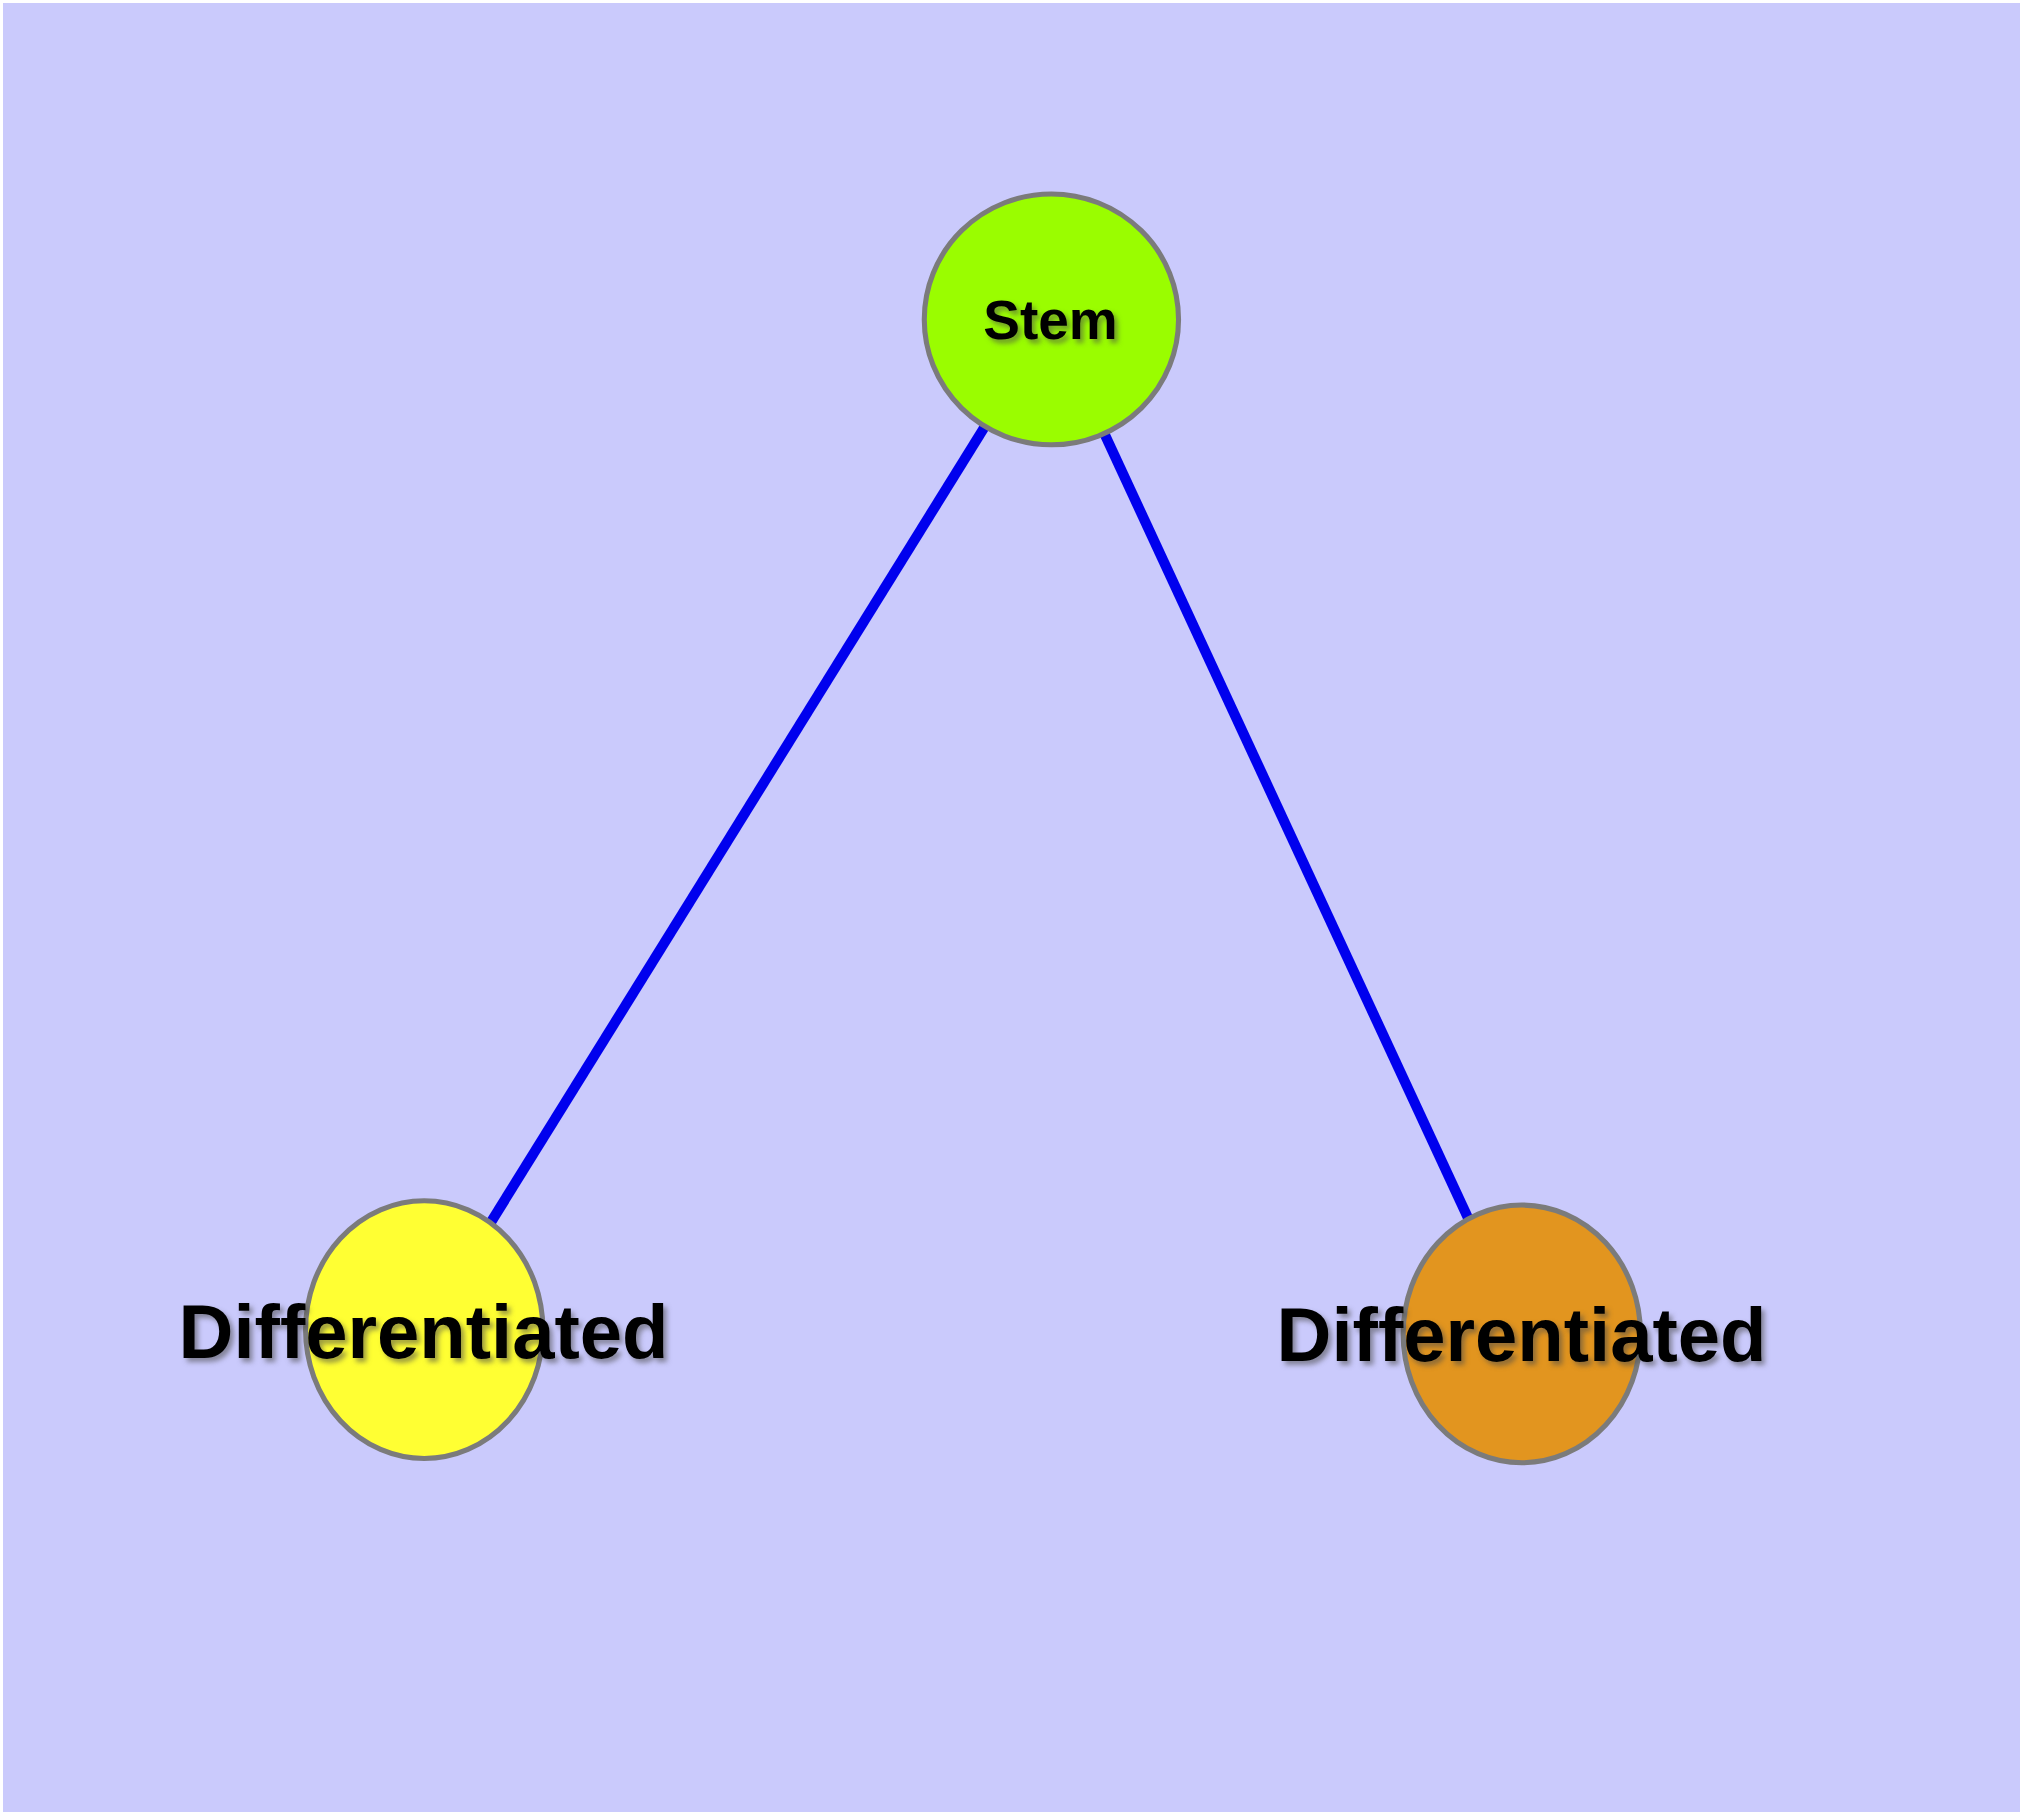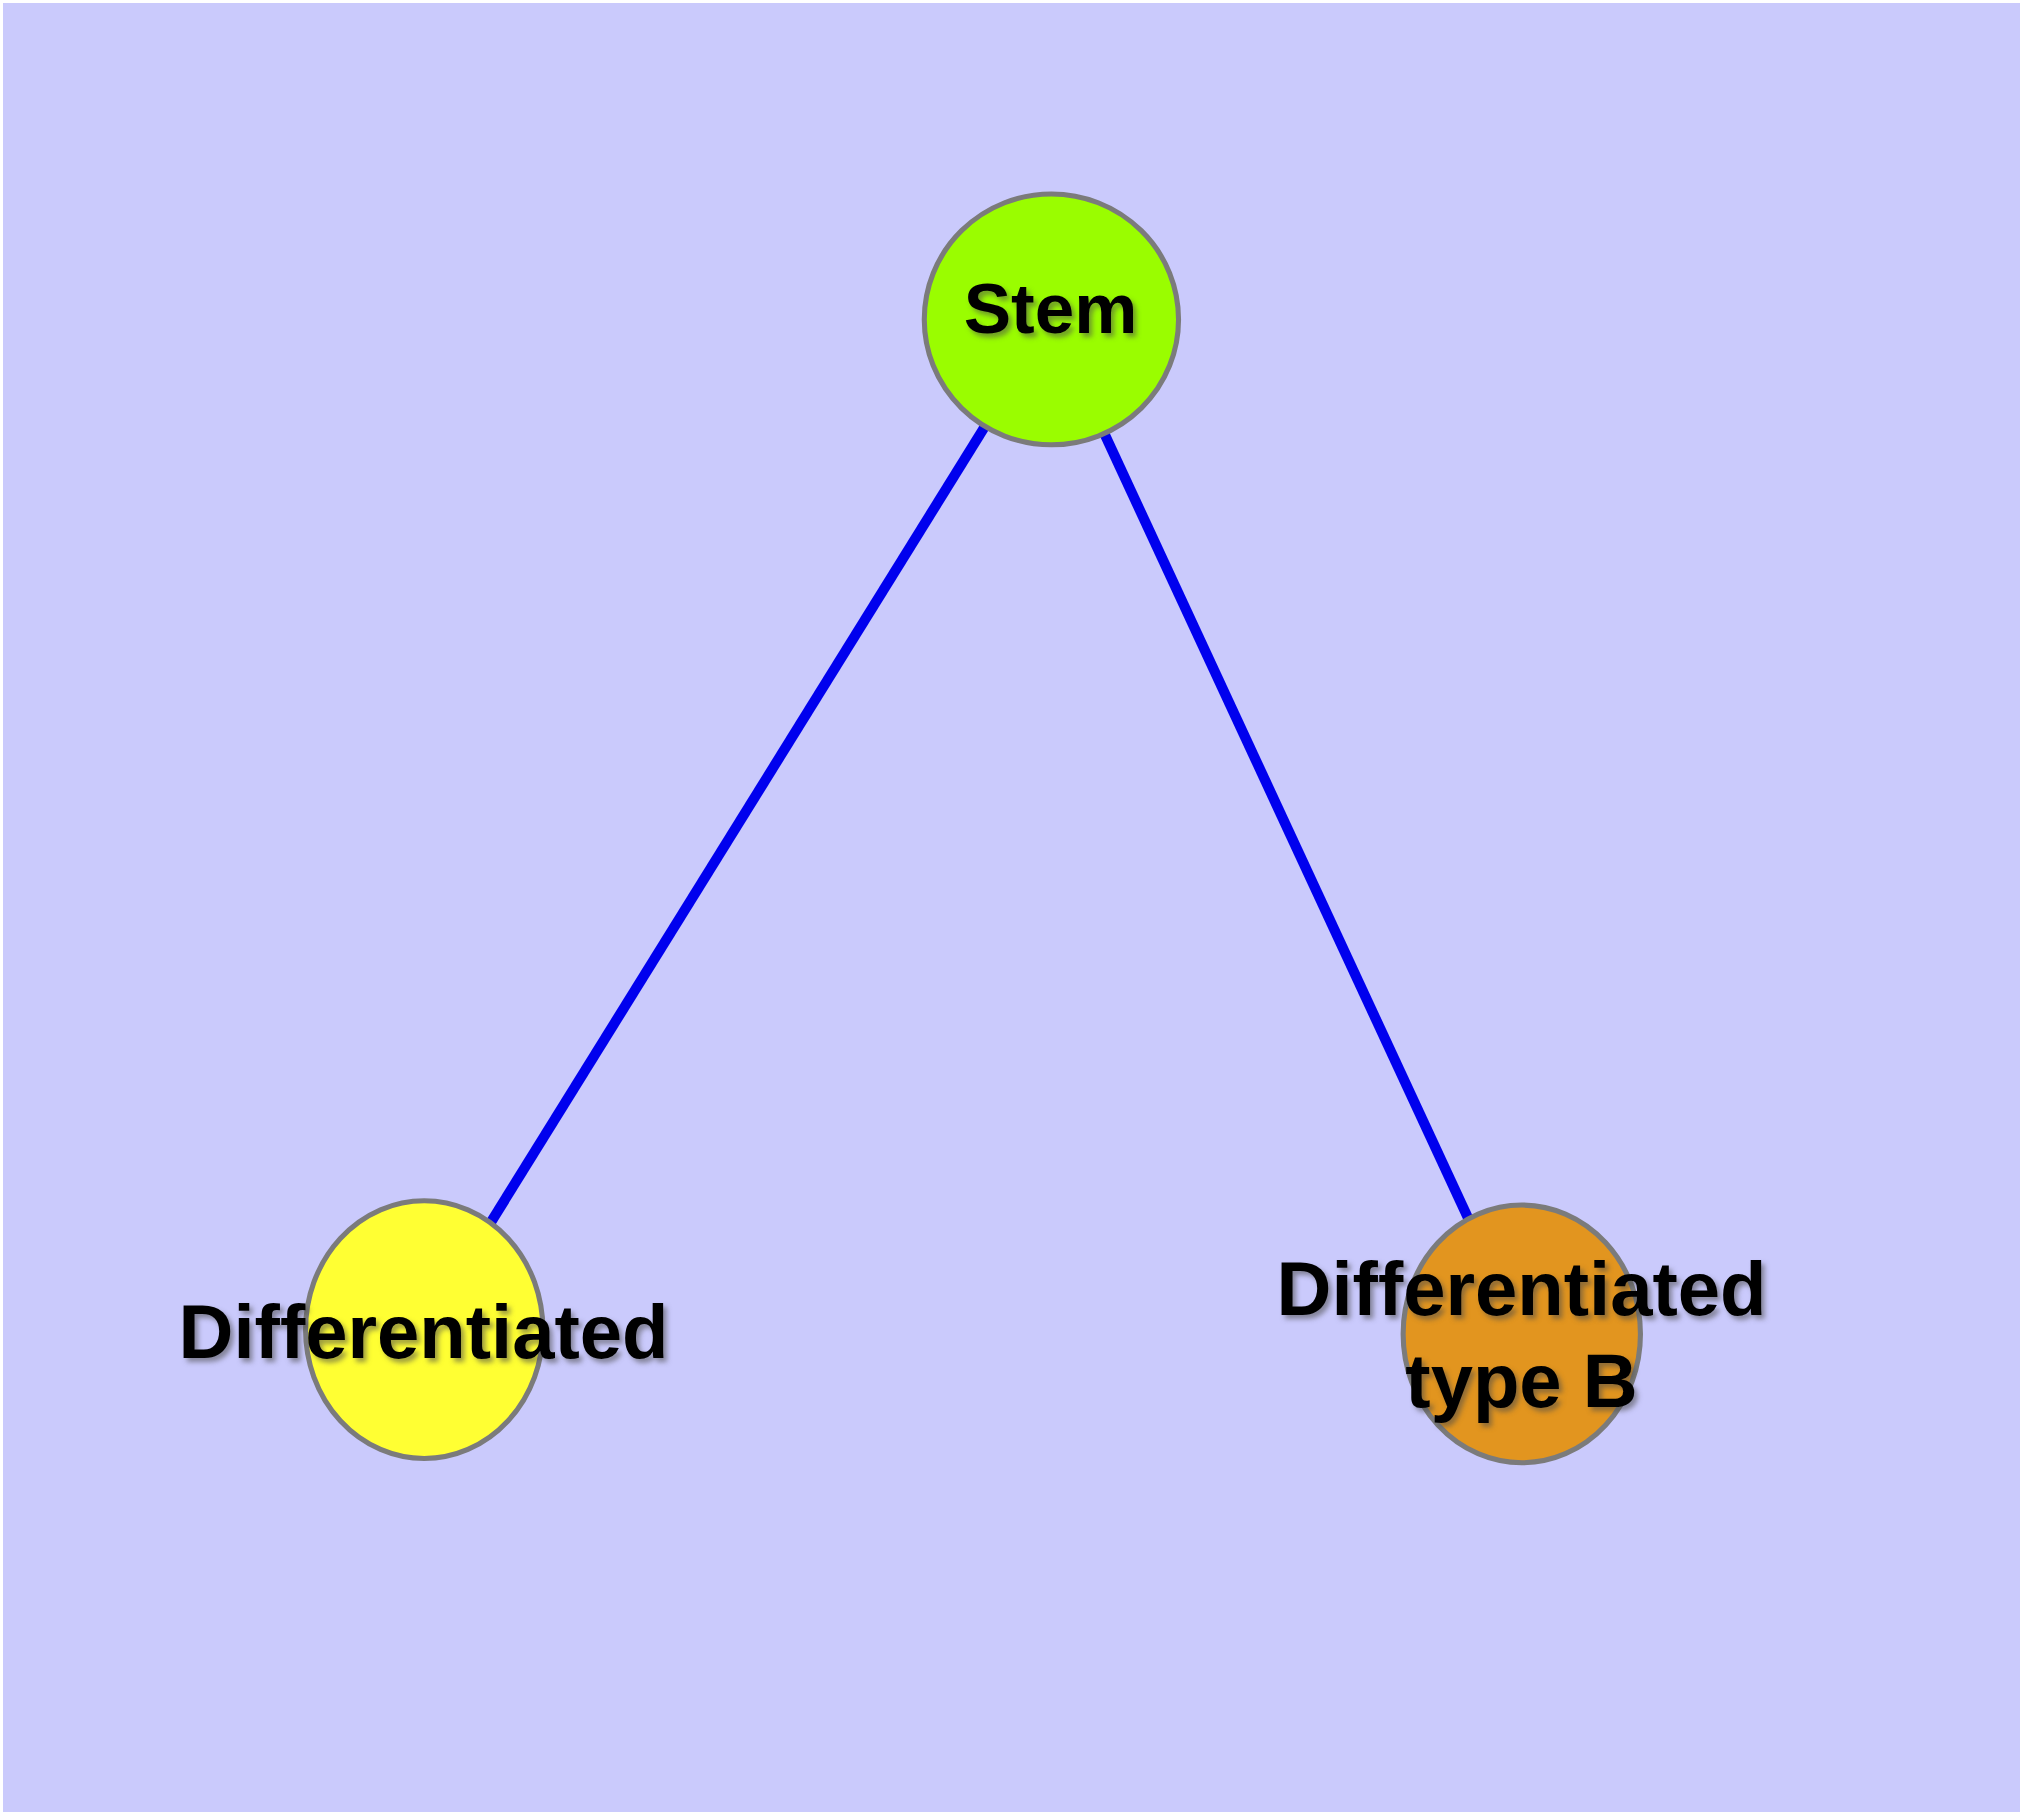--- a/index.html
+++ b/index.html
@@ -31,22 +31,22 @@
     color: #000000;
     font-weight: bold;
     white-space: nowrap;
     text-shadow: 3.4px 4.2px 5.1px rgba(75, 75, 75, 0.55);
   }
   .node-label .line {
     display: block;
   }
   .label-stem {
     left: 1048px;
-    top: 305px;
-    font-size: 71px;
+    top: 317px;
+    font-size: 55px;
     line-height: 71px;
   }
   .label-type-a {
     left: 421px;
     top: 1329px;
     font-size: 76px;
     line-height: 92px;
   }
   .label-type-b {
     left: 1519px;
@@ -71,17 +71,16 @@
   </svg>
 
   <div class="node-label label-stem">Stem</div>
 
   <div class="node-label label-type-a">
     <span class="line">Differentiated</span>
   </div>
 
   <div class="node-label label-type-b">
     <span class="line">Differentiated</span>
-    <span class="line">type B</span>
   </div>
 
 </div>
 
 
 </body></html>

